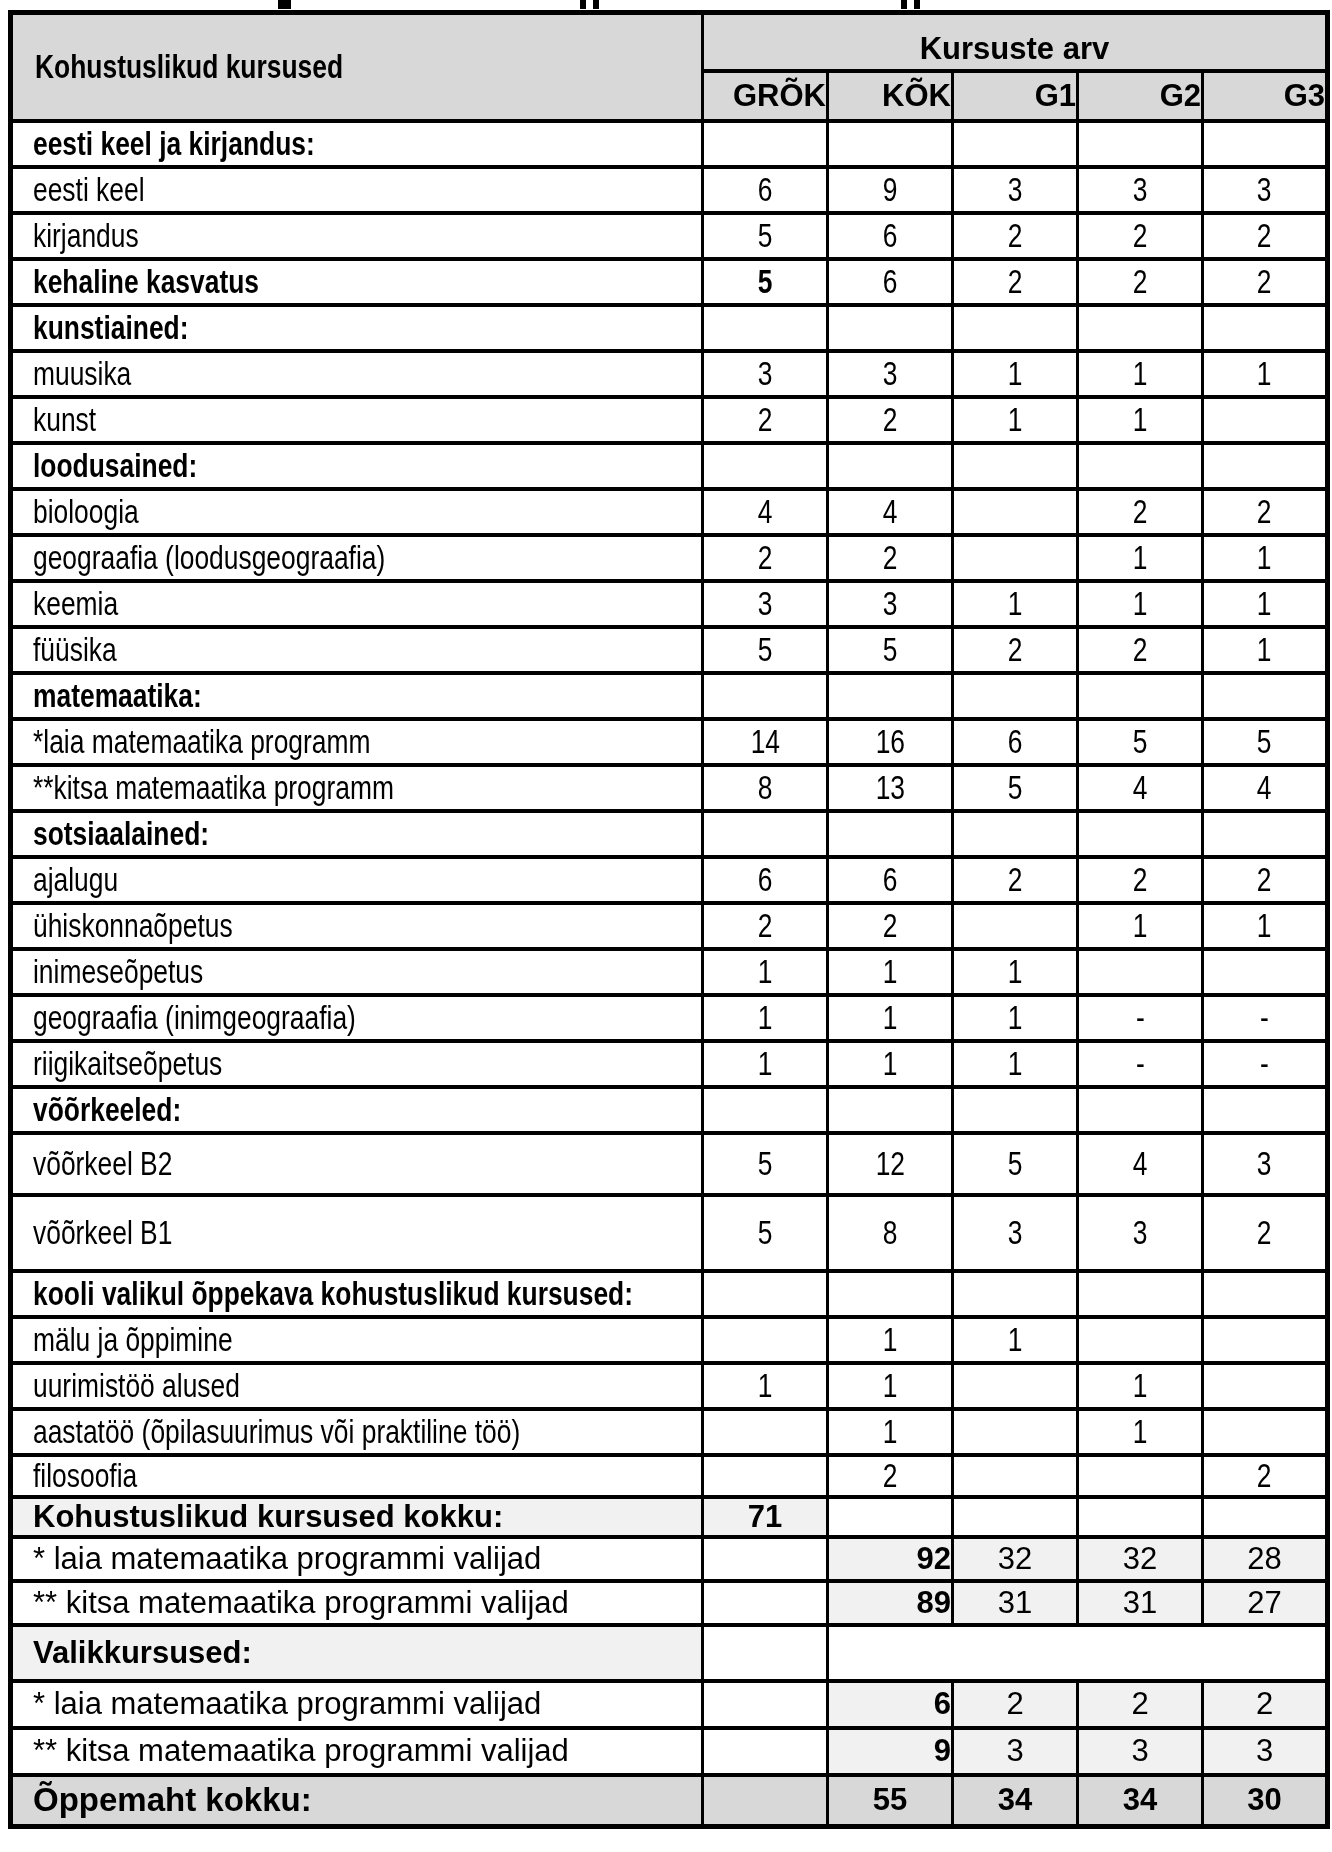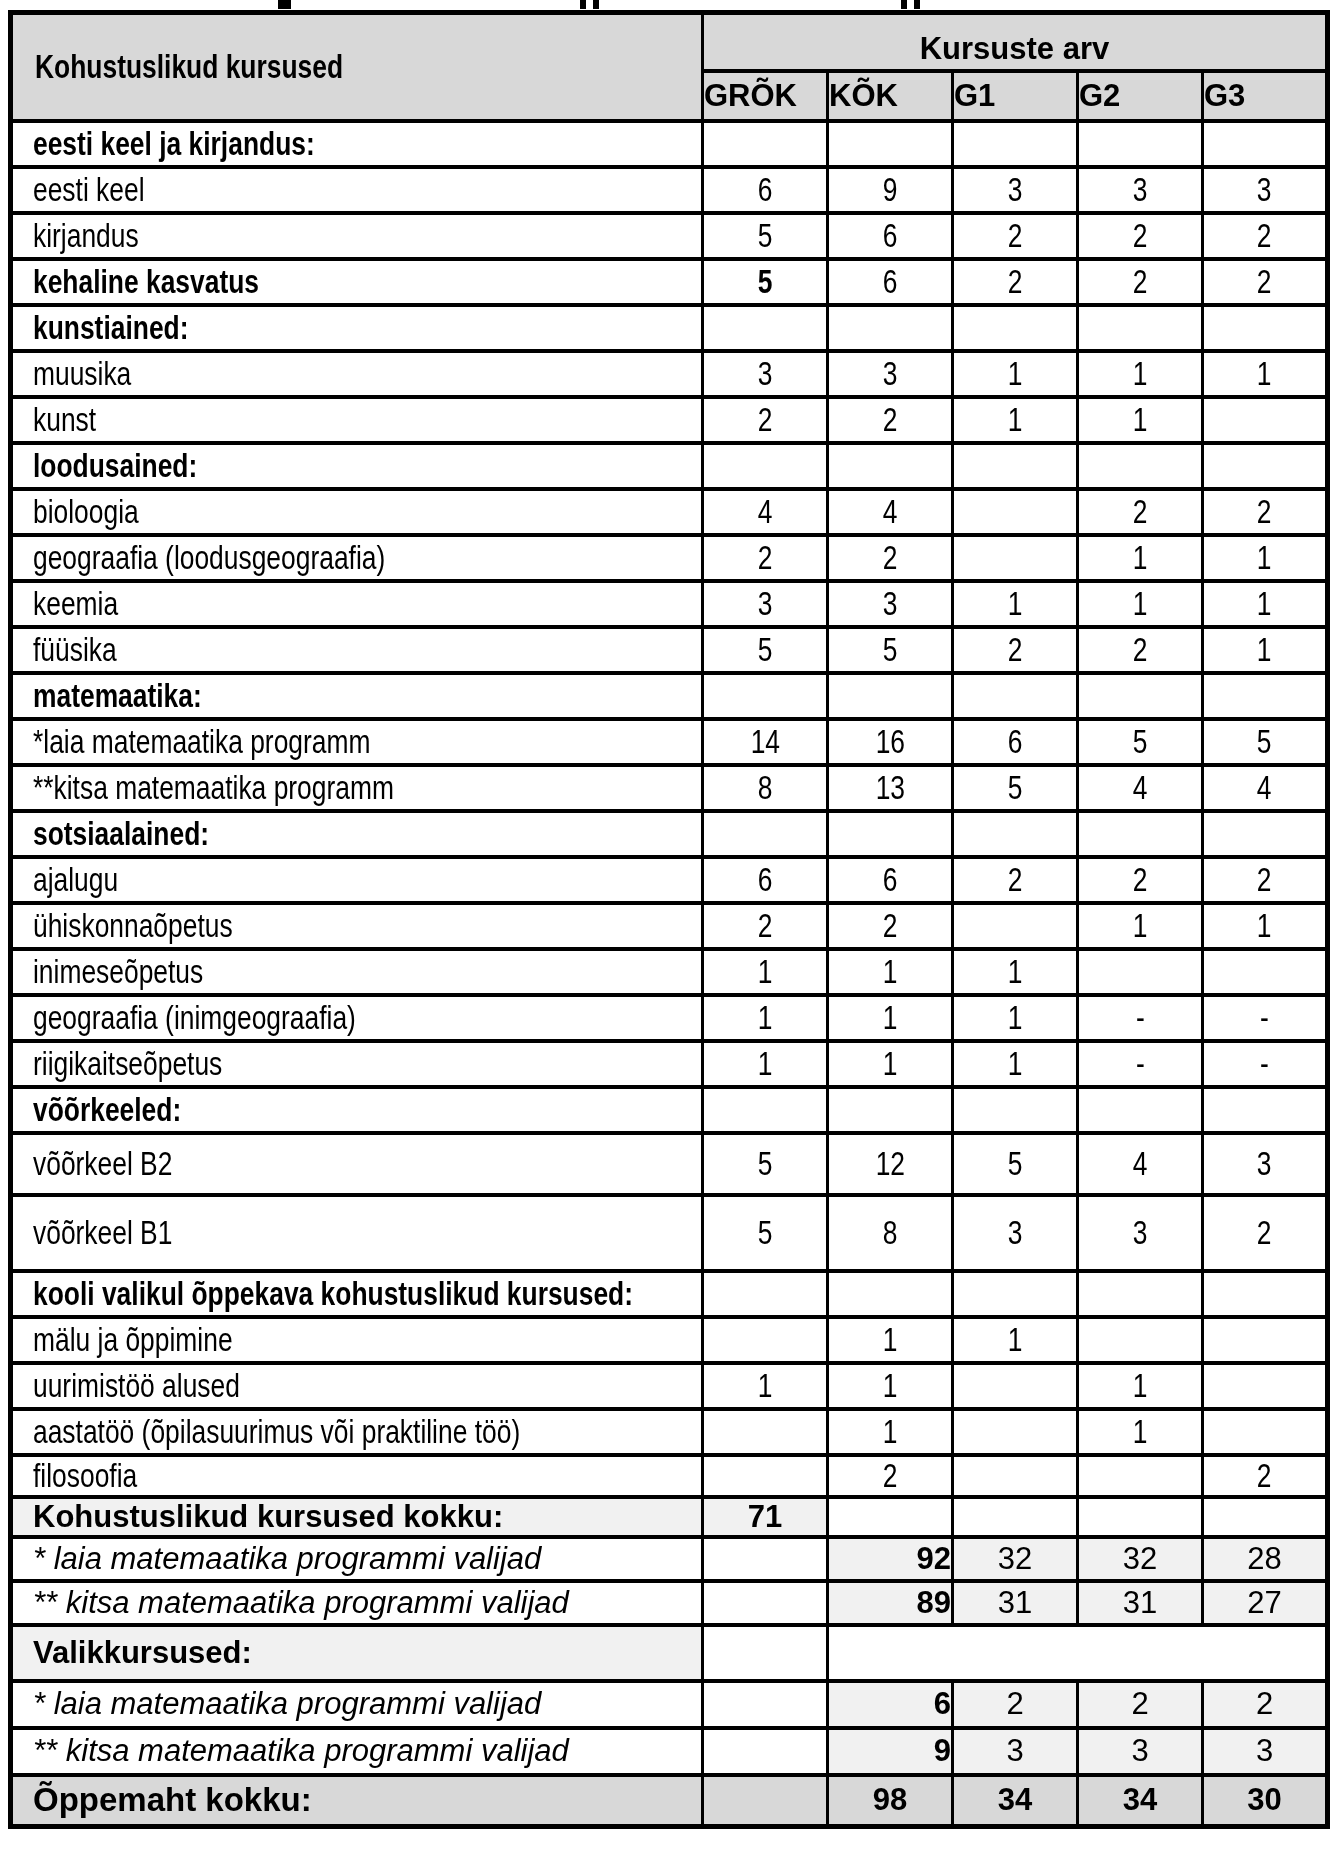--- a/index.html
+++ b/index.html
@@ -47,21 +47,21 @@
     background:var(--header-bg);
     font-weight:bold;
     font-size:31px;
   }
   th.label-h{
     text-align:left;
     padding-left:22px;
     font-size:33px;
   }
   th.group-h{padding-top:14px;}
-  th.sub-h{text-align:left;}
+  th.sub-h{text-align:right;}
   tr.hrow1{height:58px;}
   tr.hrow2{height:50px;}
 
   
   tbody tr{height:46px;}
   td.label{
     text-align:left;
     padding-left:20px;
     font-size:33px;
     white-space:nowrap;
@@ -80,21 +80,21 @@
   .nwl{transform-origin:0 50%;}
 
   tr.section td.label, tr.bold-label td.label{font-weight:bold;}
   td.b{font-weight:bold;}
 
   
   tr.kokku td, tr.valijad td, tr.valik td, tr.total td{font-size:31px;}
   tr.kokku td.label{font-weight:bold;background:var(--summary-bg);}
   tr.kokku td:nth-child(2){background:var(--summary-bg);font-weight:bold;}
 
-  tr.valijad td.label{font-style:italic;}
+  tr.valijad td.label{}
   tr.valijad td:nth-child(n+3){background:var(--summary-bg);}
   tr.valijad td:nth-child(3){font-weight:bold;text-align:right;}
 
   tr.valik td.label{font-weight:bold;background:var(--summary-bg);}
 
   tr.total td{background:var(--total-bg);font-weight:bold;}
   tr.total td.label{font-size:33px;}
 </style>
 </head>
 <body>
@@ -403,19 +403,19 @@
         <td class="label"><span>** kitsa matemaatika programmi valijad</span></td>
         <td class="num"><span></span></td>
         <td class="num"><span>9</span></td>
         <td class="num"><span>3</span></td>
         <td class="num"><span>3</span></td>
         <td class="num"><span>3</span></td>
       </tr>
       <tr class="total" style="height: 52px; margin-top: 32px;">
         <td class="label"><span>Õppemaht kokku:</span></td>
         <td class="num"><span></span></td>
-        <td class="num"><span>98</span></td>
+        <td class="num"><span>55</span></td>
         <td class="num"><span>34</span></td>
         <td class="num"><span>34</span></td>
         <td class="num"><span>30</span></td>
       </tr>
     </tbody>
 </table>
 
 </body></html>

